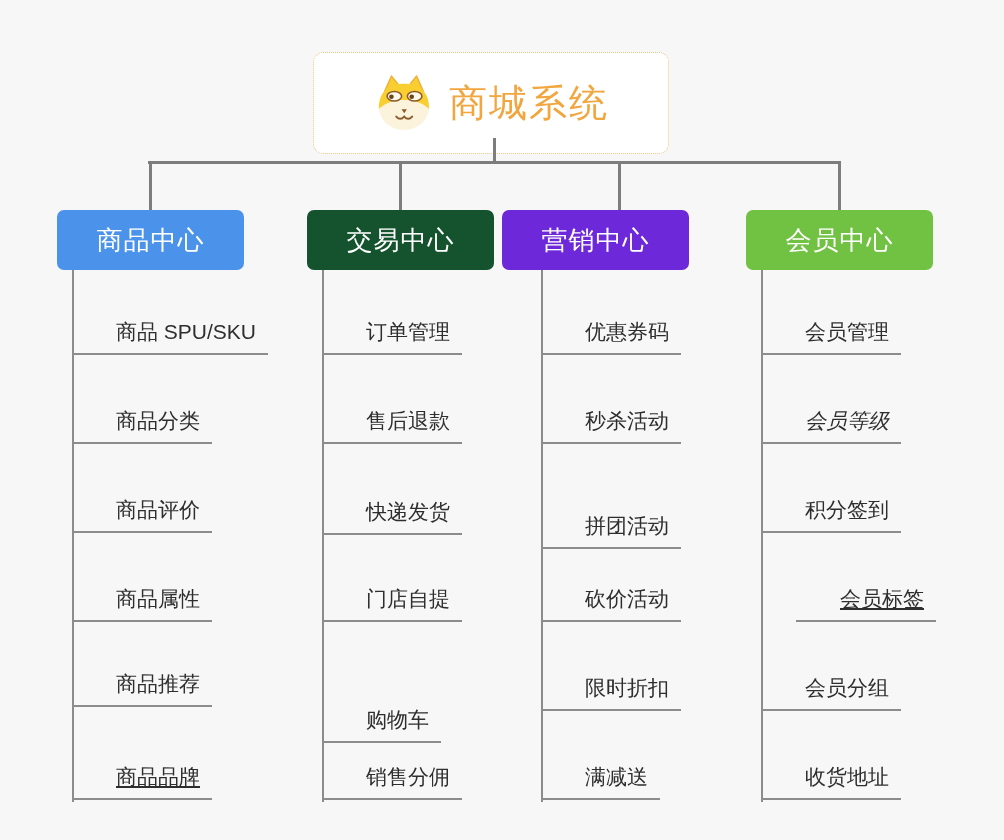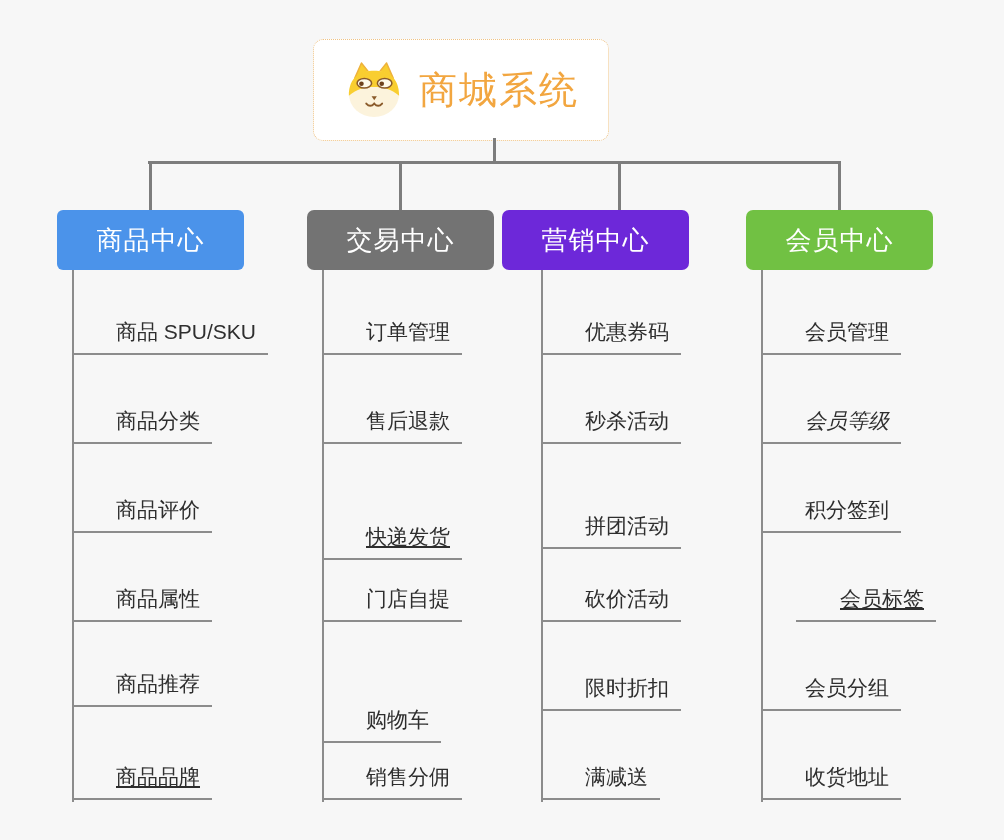--- a/index.html
+++ b/index.html
@@ -8,21 +8,21 @@
     background:#f7f7f7;
   }
   .canvas{
     position:relative;
     width:1004px;height:840px;
     background:#f7f7f7;
     overflow:hidden;
   }
   
   .root-box{
-    position:absolute;left:313px;top:39px;width:296px;height:102px;
+    position:absolute;left:313px;top:52px;width:356px;height:102px;
     background:#ffffff;
     border:1px dotted #f0c384;
     border-radius:10px;
     box-sizing:border-box;
     display:flex;align-items:center;justify-content:center;gap:14px;
   }
   .root-title{
     font-size:38px;
     color:#f2a640;
     letter-spacing:2px;
@@ -79,40 +79,40 @@
     <span class="root-title">商城系统</span>
   </div>
 
   <div class="cline" style="left:493px;top:138px;width:3px;height:25px;"></div>
   <div class="cline" style="left:148px;top:161px;width:693px;height:3px;"></div>
   <div class="cline" style="left:149px;top:161px;width:3px;height:49px;"></div>
   <div class="cline" style="left:399px;top:161px;width:3px;height:49px;"></div>
   <div class="cline" style="left:618px;top:161px;width:3px;height:49px;"></div>
   <div class="cline" style="left:838px;top:161px;width:3px;height:49px;"></div>
 
-  <div class="branch-header" style="left: 57px; background: rgb(75, 147, 234); border-radius: 6px;">商品中心</div>
-  <div class="branch-header" style="left: 307px; background: #737373;">交易中心</div>
+  <div class="branch-header" style="left: 57px; background: rgb(75, 147, 234);">商品中心</div>
+  <div class="branch-header" style="left: 307px; background: #14532d;">交易中心</div>
   <div class="branch-header" style="left: 502px; background: #6d28d9;">营销中心</div>
   <div class="branch-header" style="left: 746px; background: rgb(113, 193, 67);">会员中心</div>
 
   <div class="col-line" style="left:72px;"></div>
   <div class="col-line" style="left:322px;"></div>
   <div class="col-line" style="left:541px;"></div>
   <div class="col-line" style="left:761px;"></div>
 
   <div class="leaf" style="left:72px;top:315px;">商品 SPU/SKU</div>
   <div class="leaf" style="left:72px;top:404px;">商品分类</div>
   <div class="leaf" style="left:72px;top:493px;">商品评价</div>
   <div class="leaf" style="left:72px;top:582px;">商品属性</div>
   <div class="leaf" style="left:72px;top:667px;">商品推荐</div>
   <div class="leaf" style="left:72px;top:760px;text-decoration:underline;">商品品牌</div>
 
   <div class="leaf" style="left:322px;top:315px;">订单管理</div>
   <div class="leaf" style="left:322px;top:404px;">售后退款</div>
-  <div class="leaf" style="left:322px;top:520px;text-decoration:underline;">快递发货</div>
+  <div class="leaf" style="left:322px;top:495px;">快递发货</div>
   <div class="leaf" style="left:322px;top:582px;">门店自提</div>
   <div class="leaf" style="left:322px;top:671px;margin-top:32px;">购物车</div>
   <div class="leaf" style="left:322px;top:760px;">销售分佣</div>
 
   <div class="leaf" style="left:541px;top:315px;">优惠券码</div>
   <div class="leaf" style="left:541px;top:404px;">秒杀活动</div>
   <div class="leaf" style="left:541px;top:493px;margin-top:16px;">拼团活动</div>
   <div class="leaf" style="left:541px;top:582px;">砍价活动</div>
   <div class="leaf" style="left:541px;top:671px;">限时折扣</div>
   <div class="leaf" style="left:541px;top:760px;">满减送</div>

